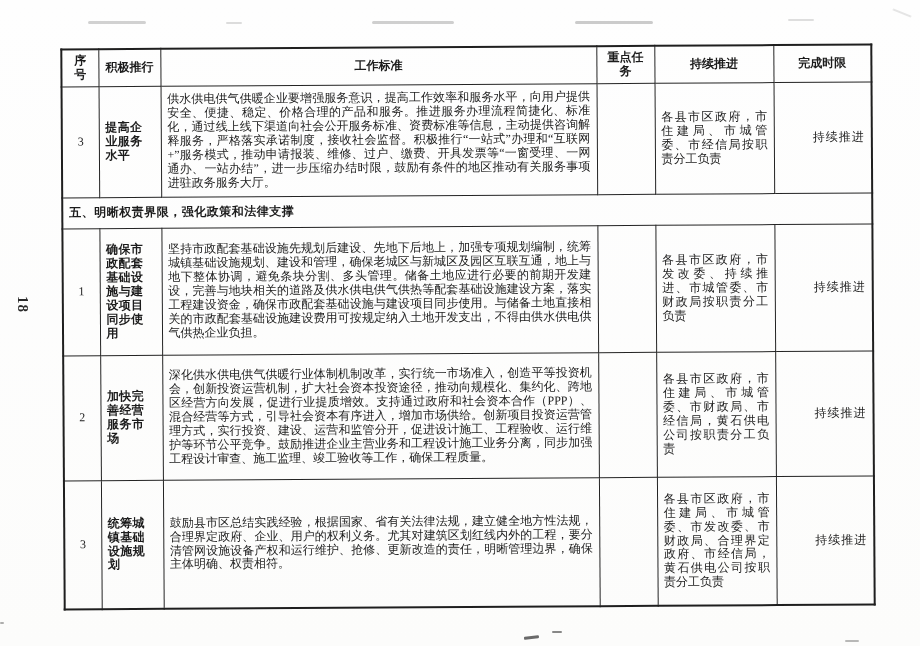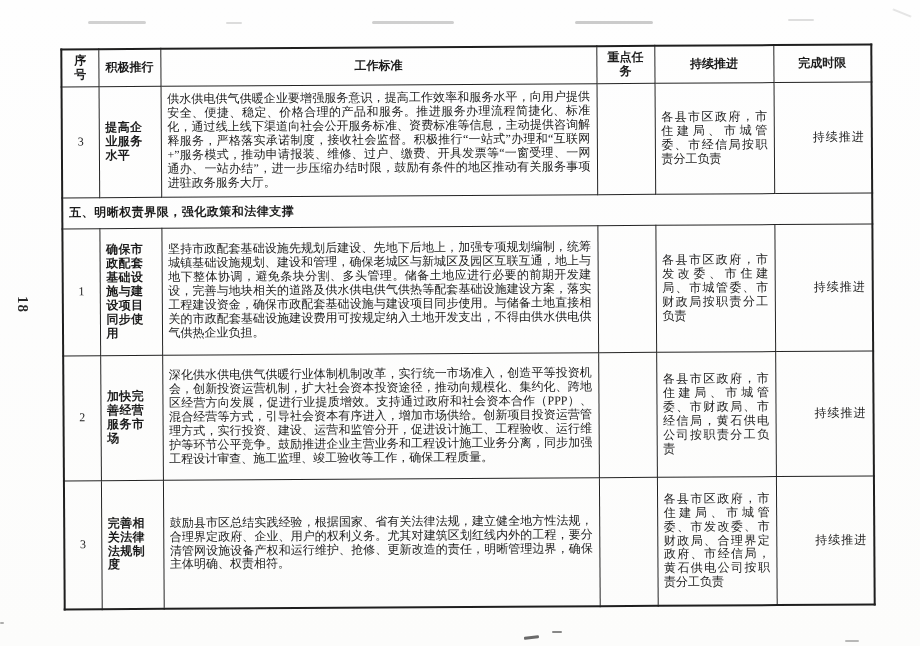--- a/index.html
+++ b/index.html
@@ -156,36 +156,36 @@
 
       <tr>
         <td class="section-row" colspan="6">五、明晰权责界限，强化政策和法律支撑</td>
       </tr>
 
       <tr class="r-b1">
         <td class="c-no">1</td>
         <td class="c-task">确保市政配套基础设施与建设项目同步使用</td>
         <td class="c-standard">坚持市政配套基础设施先规划后建设、先地下后地上，加强专项规划编制，统筹城镇基础设施规划、建设和管理，确保老城区与新城区及园区互联互通，地上与地下整体协调，避免条块分割、多头管理。储备土地应进行必要的前期开发建设，完善与地块相关的道路及供水供电供气供热等配套基础设施建设方案，落实工程建设资金，确保市政配套基础设施与建设项目同步使用。与储备土地直接相关的市政配套基础设施建设费用可按规定纳入土地开发支出，不得由供水供电供气供热企业负担。</td>
         <td class="c-lead"></td>
-        <td class="c-resp">各县市区政府，市发改委、市住建局、市城管委、市财政局按职责分工负责</td>
+        <td class="c-resp">各县市区政府，市发改委、持续推进、市城管委、市财政局按职责分工负责</td>
         <td class="c-deadline">持续推进</td>
       </tr>
 
       <tr class="r-b2">
         <td class="c-no">2</td>
         <td class="c-task">加快完善经营服务市场</td>
         <td class="c-standard">深化供水供电供气供暖行业体制机制改革，实行统一市场准入，创造平等投资机会，创新投资运营机制，扩大社会资本投资途径，推动向规模化、集约化、跨地区经营方向发展，促进行业提质增效。支持通过政府和社会资本合作（PPP）、混合经营等方式，引导社会资本有序进入，增加市场供给。创新项目投资运营管理方式，实行投资、建设、运营和监管分开，促进设计施工、工程验收、运行维护等环节公平竞争。鼓励推进企业主营业务和工程设计施工业务分离，同步加强工程设计审查、施工监理、竣工验收等工作，确保工程质量。</td>
         <td class="c-lead"></td>
         <td class="c-resp">各县市区政府，市住建局、市城管委、市财政局、市经信局，黄石供电公司按职责分工负责</td>
         <td class="c-deadline">持续推进</td>
       </tr>
 
       <tr class="r-b3">
         <td class="c-no">3</td>
-        <td class="c-task">完善相关法律法规制度</td>
+        <td class="c-task">统筹城镇基础设施规划</td>
         <td class="c-standard">鼓励县市区总结实践经验，根据国家、省有关法律法规，建立健全地方性法规，合理界定政府、企业、用户的权利义务。尤其对建筑区划红线内外的工程，要分清管网设施设备产权和运行维护、抢修、更新改造的责任，明晰管理边界，确保主体明确、权责相符。</td>
         <td class="c-lead"></td>
         <td class="c-resp">各县市区政府，市住建局、市城管委、市发改委、市财政局、合理界定政府、市经信局，黄石供电公司按职责分工负责</td>
         <td class="c-deadline">持续推进</td>
       </tr>
     </tbody>
       </table>
   </div>
 
   <div class="mark" style="left:524px; top:636px; width:15px; height:3px; transform:rotate(-7deg); opacity:.75;"></div>

